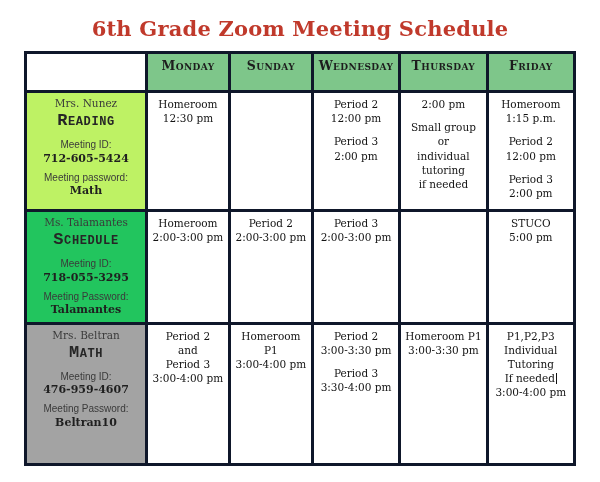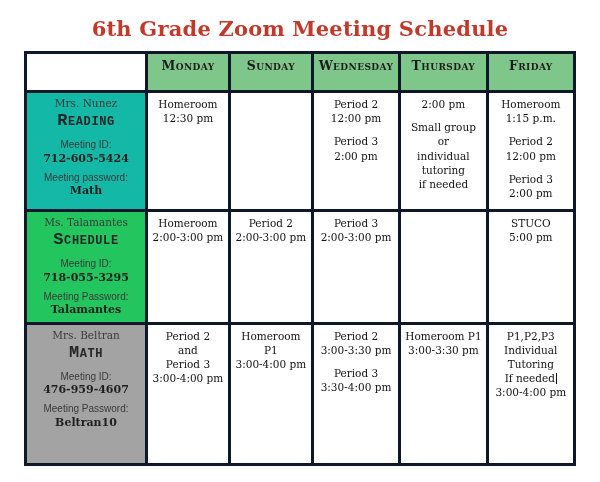--- a/index.html
+++ b/index.html
@@ -60,21 +60,21 @@
     color: #1d1d1d;
   }
   thead th.corner {
     background: #ffffff;
   }
 
   td.subject {
     text-align: center;
     padding: 7px 4px 6px 4px;
   }
-  td.subject.reading { background: #14b8a6; }
+  td.subject.reading { background: #bef264; }
   td.subject.writing { background: #22c55e; }
   td.subject.math    { background: #a3a3a3; }
 
   .teacher {
     font-family: "DejaVu Serif", serif;
     font-size: 10.5px;
     color: #3a3a3a;
     margin-bottom: 1px;
   }
   .subject-name {

